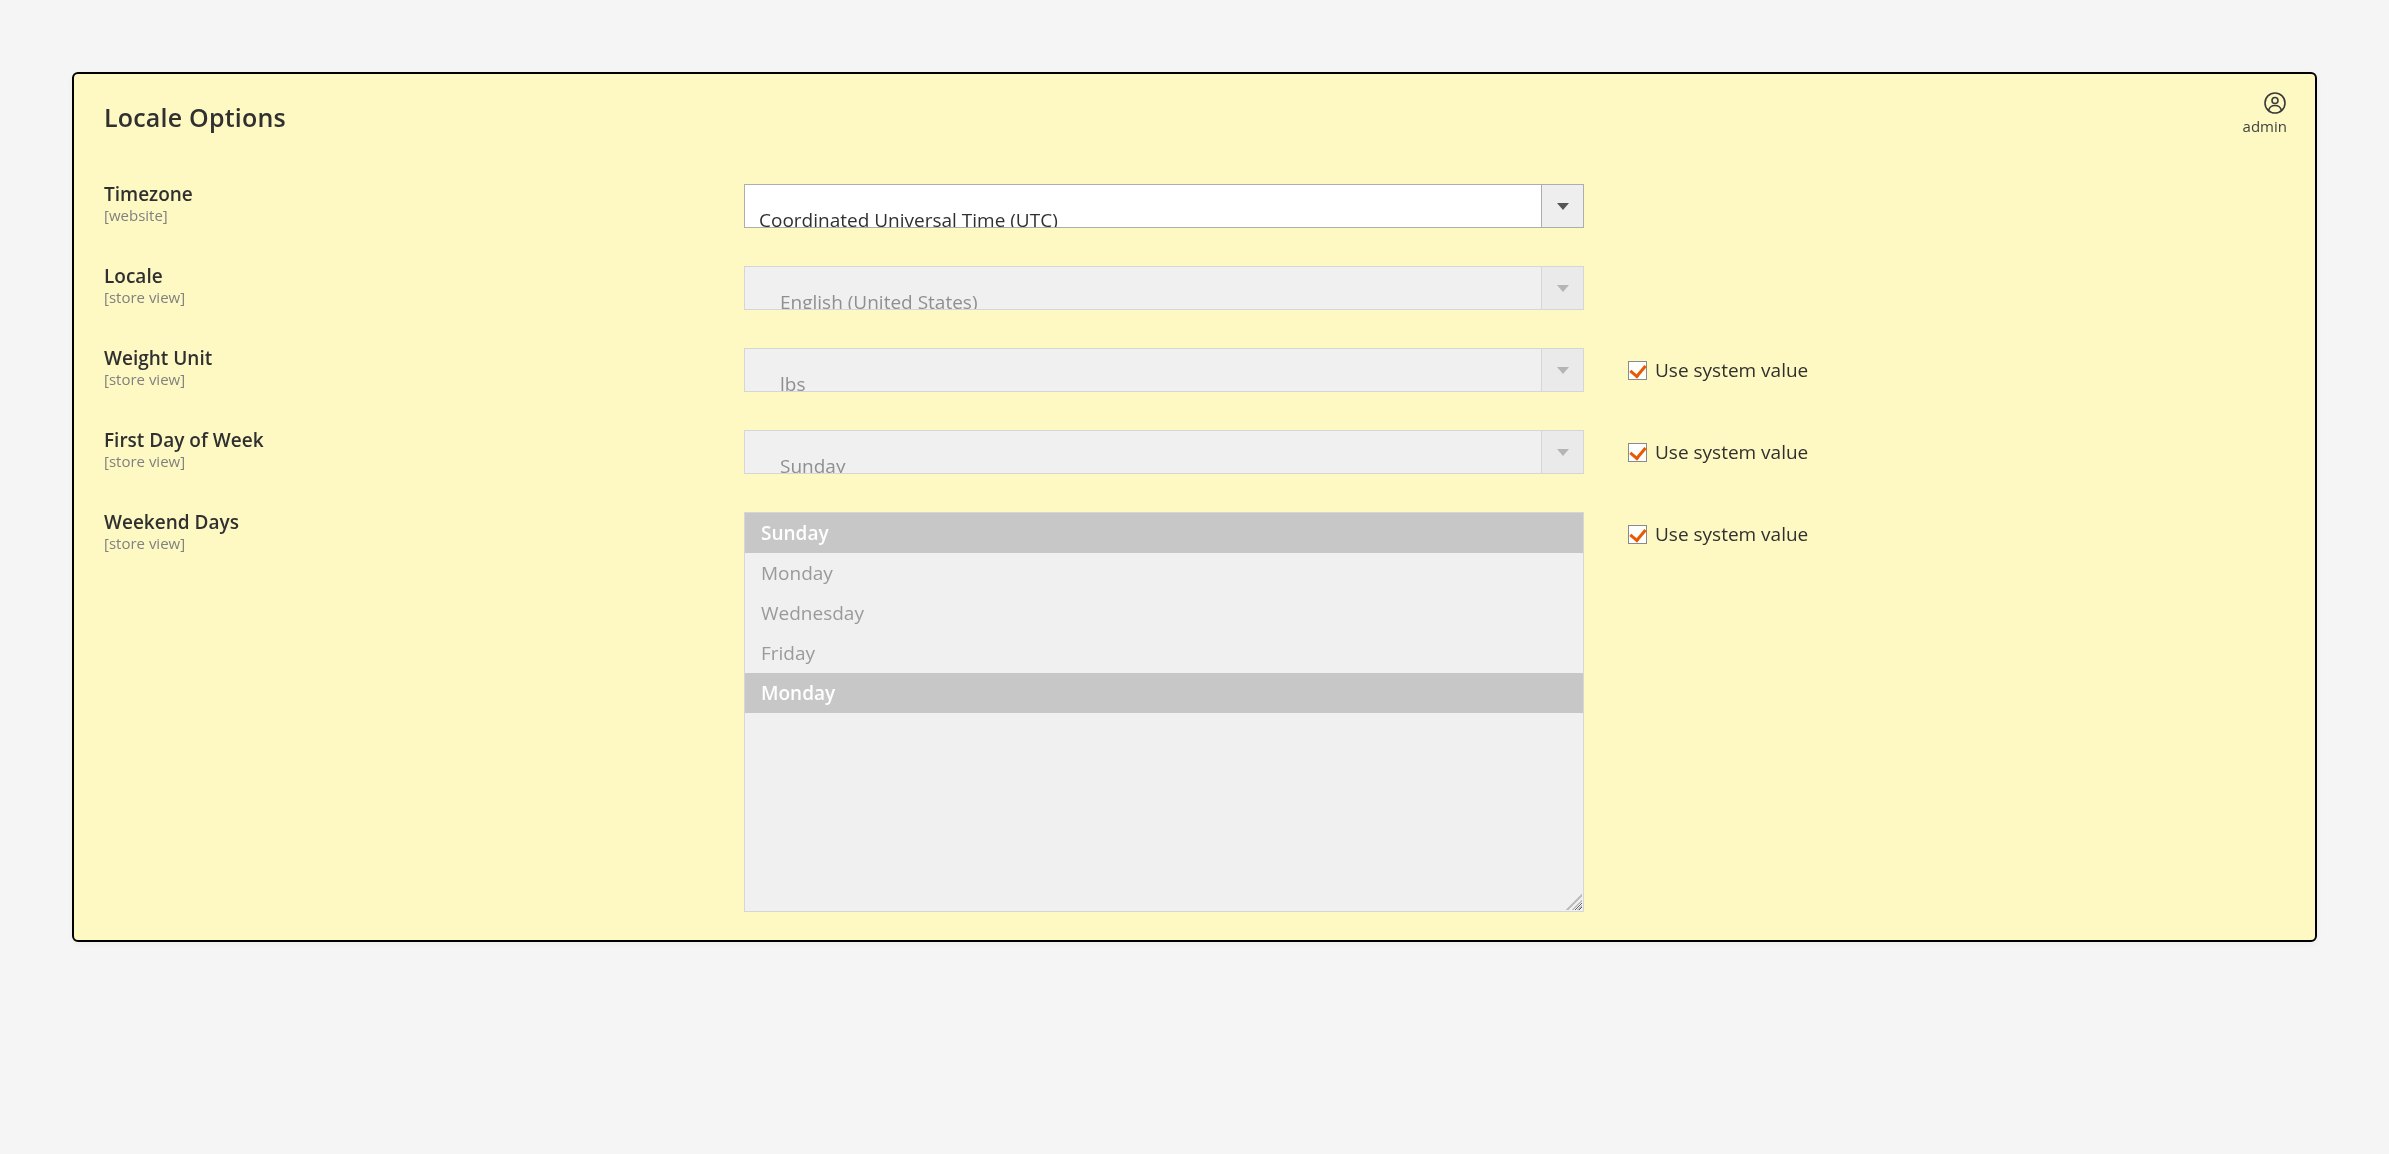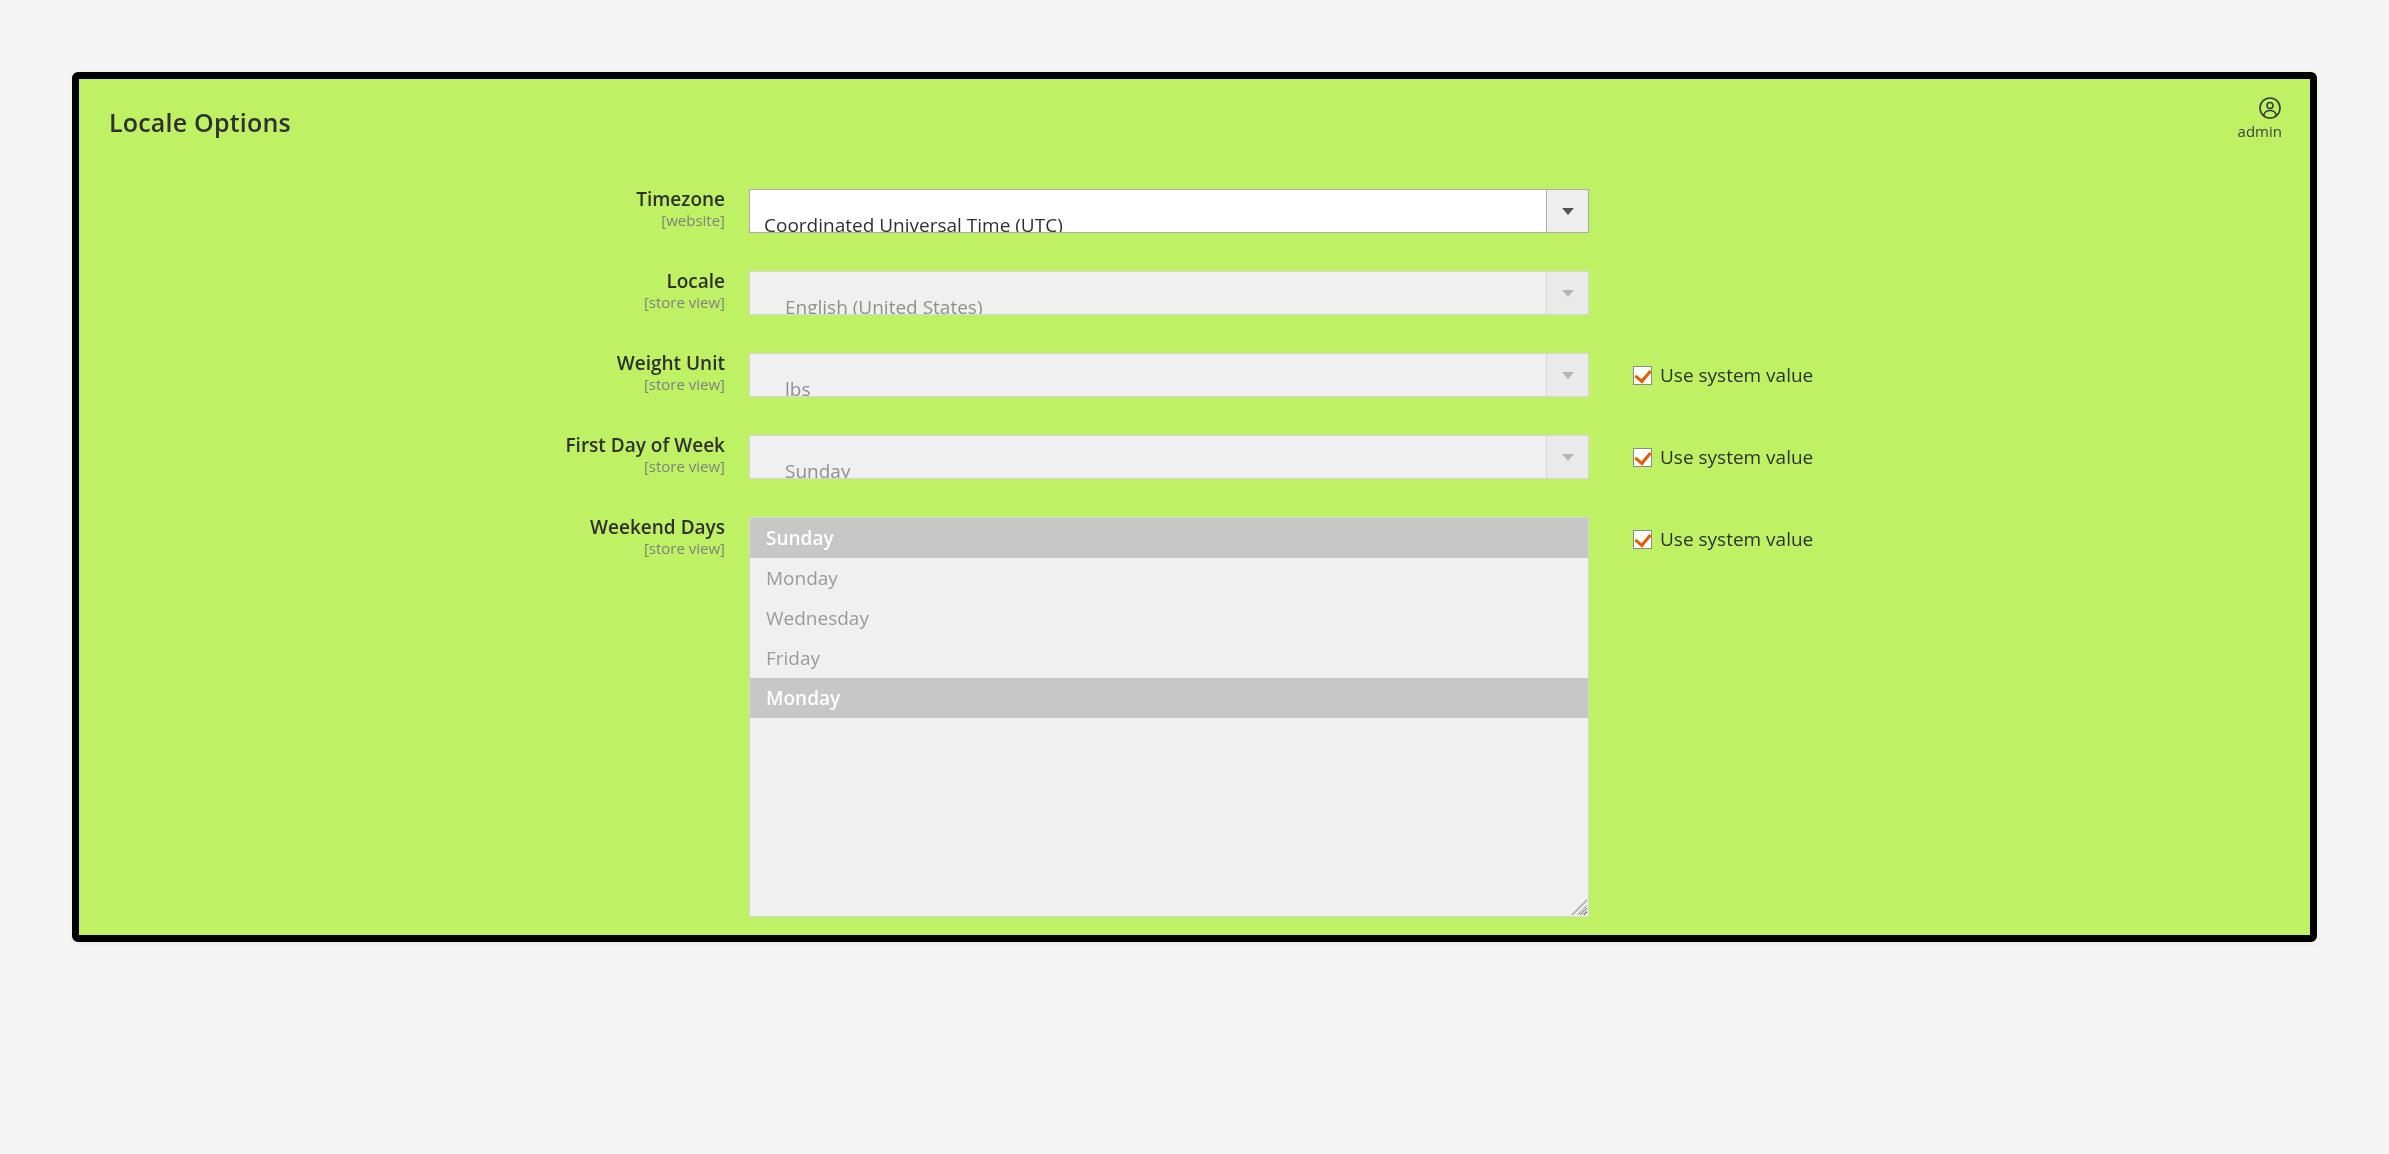--- a/index.html
+++ b/index.html
@@ -10,22 +10,22 @@
     font-family: 'Open Sans', 'Helvetica Neue', Helvetica, Arial, sans-serif;
     font-size: 19px;
     color: #303030;
   }
   .panel {
     position: absolute;
     left: 72px;
     top: 72px;
     width: 2245px;
     height: 870px;
-    background: #bef264;
-    border: 7px solid #000000;
+    background: #fef9c3;
+    border: 2px solid #000000;
     border-radius: 6px;
     box-shadow: 0 2px 6px rgba(0,0,0,0.04);
     padding: 26px 30px 40px 30px;
   }
   .section-title {
     font-size: 25px;
     font-weight: 600;
     color: #303030;
     letter-spacing: 0.2px;
   }
@@ -46,21 +46,21 @@
   }
   .field-row {
     display: flex;
     align-items: flex-start;
     margin-bottom: 38px;
   }
   .field-row:last-child { margin-bottom: 0; }
   .label-col {
     width: 640px;
     padding-right: 24px;
-    text-align: right;
+    text-align: left;
     line-height: 1.15;
   }
   .field-label {
     font-size: 19px;
     font-weight: 600;
     color: #303030;
   }
   .field-scope {
     font-size: 15px;
     color: #808080;

